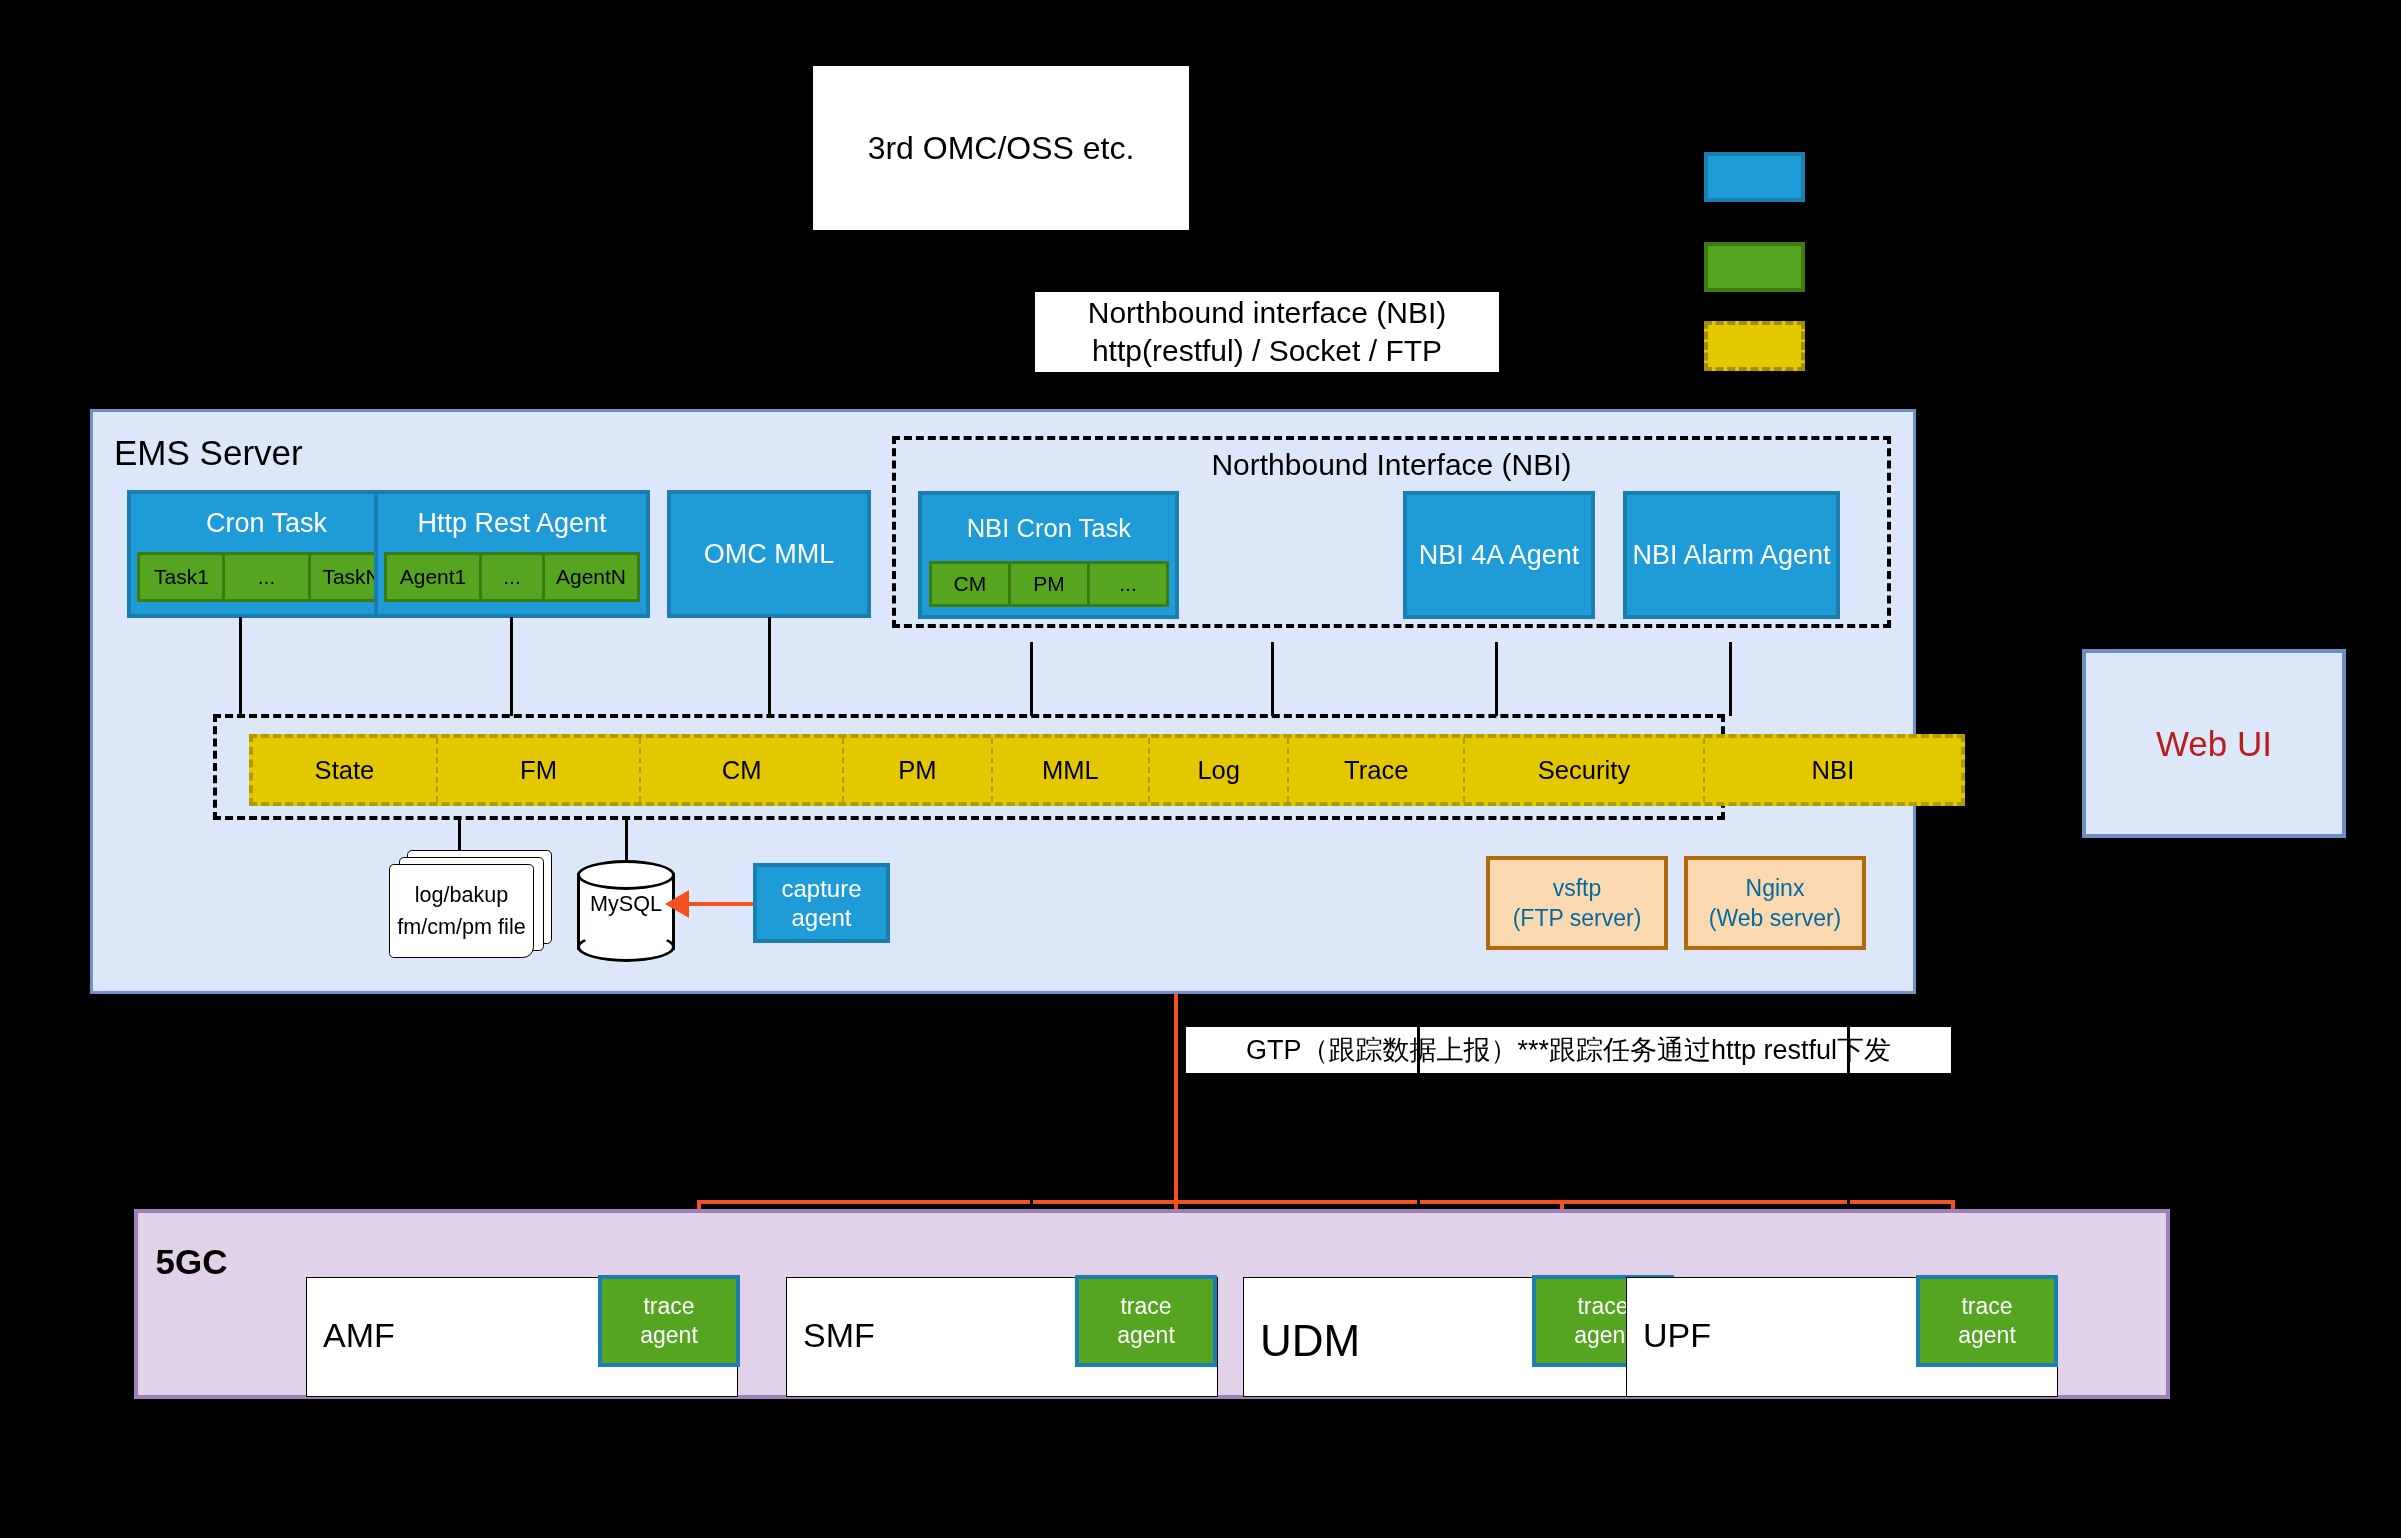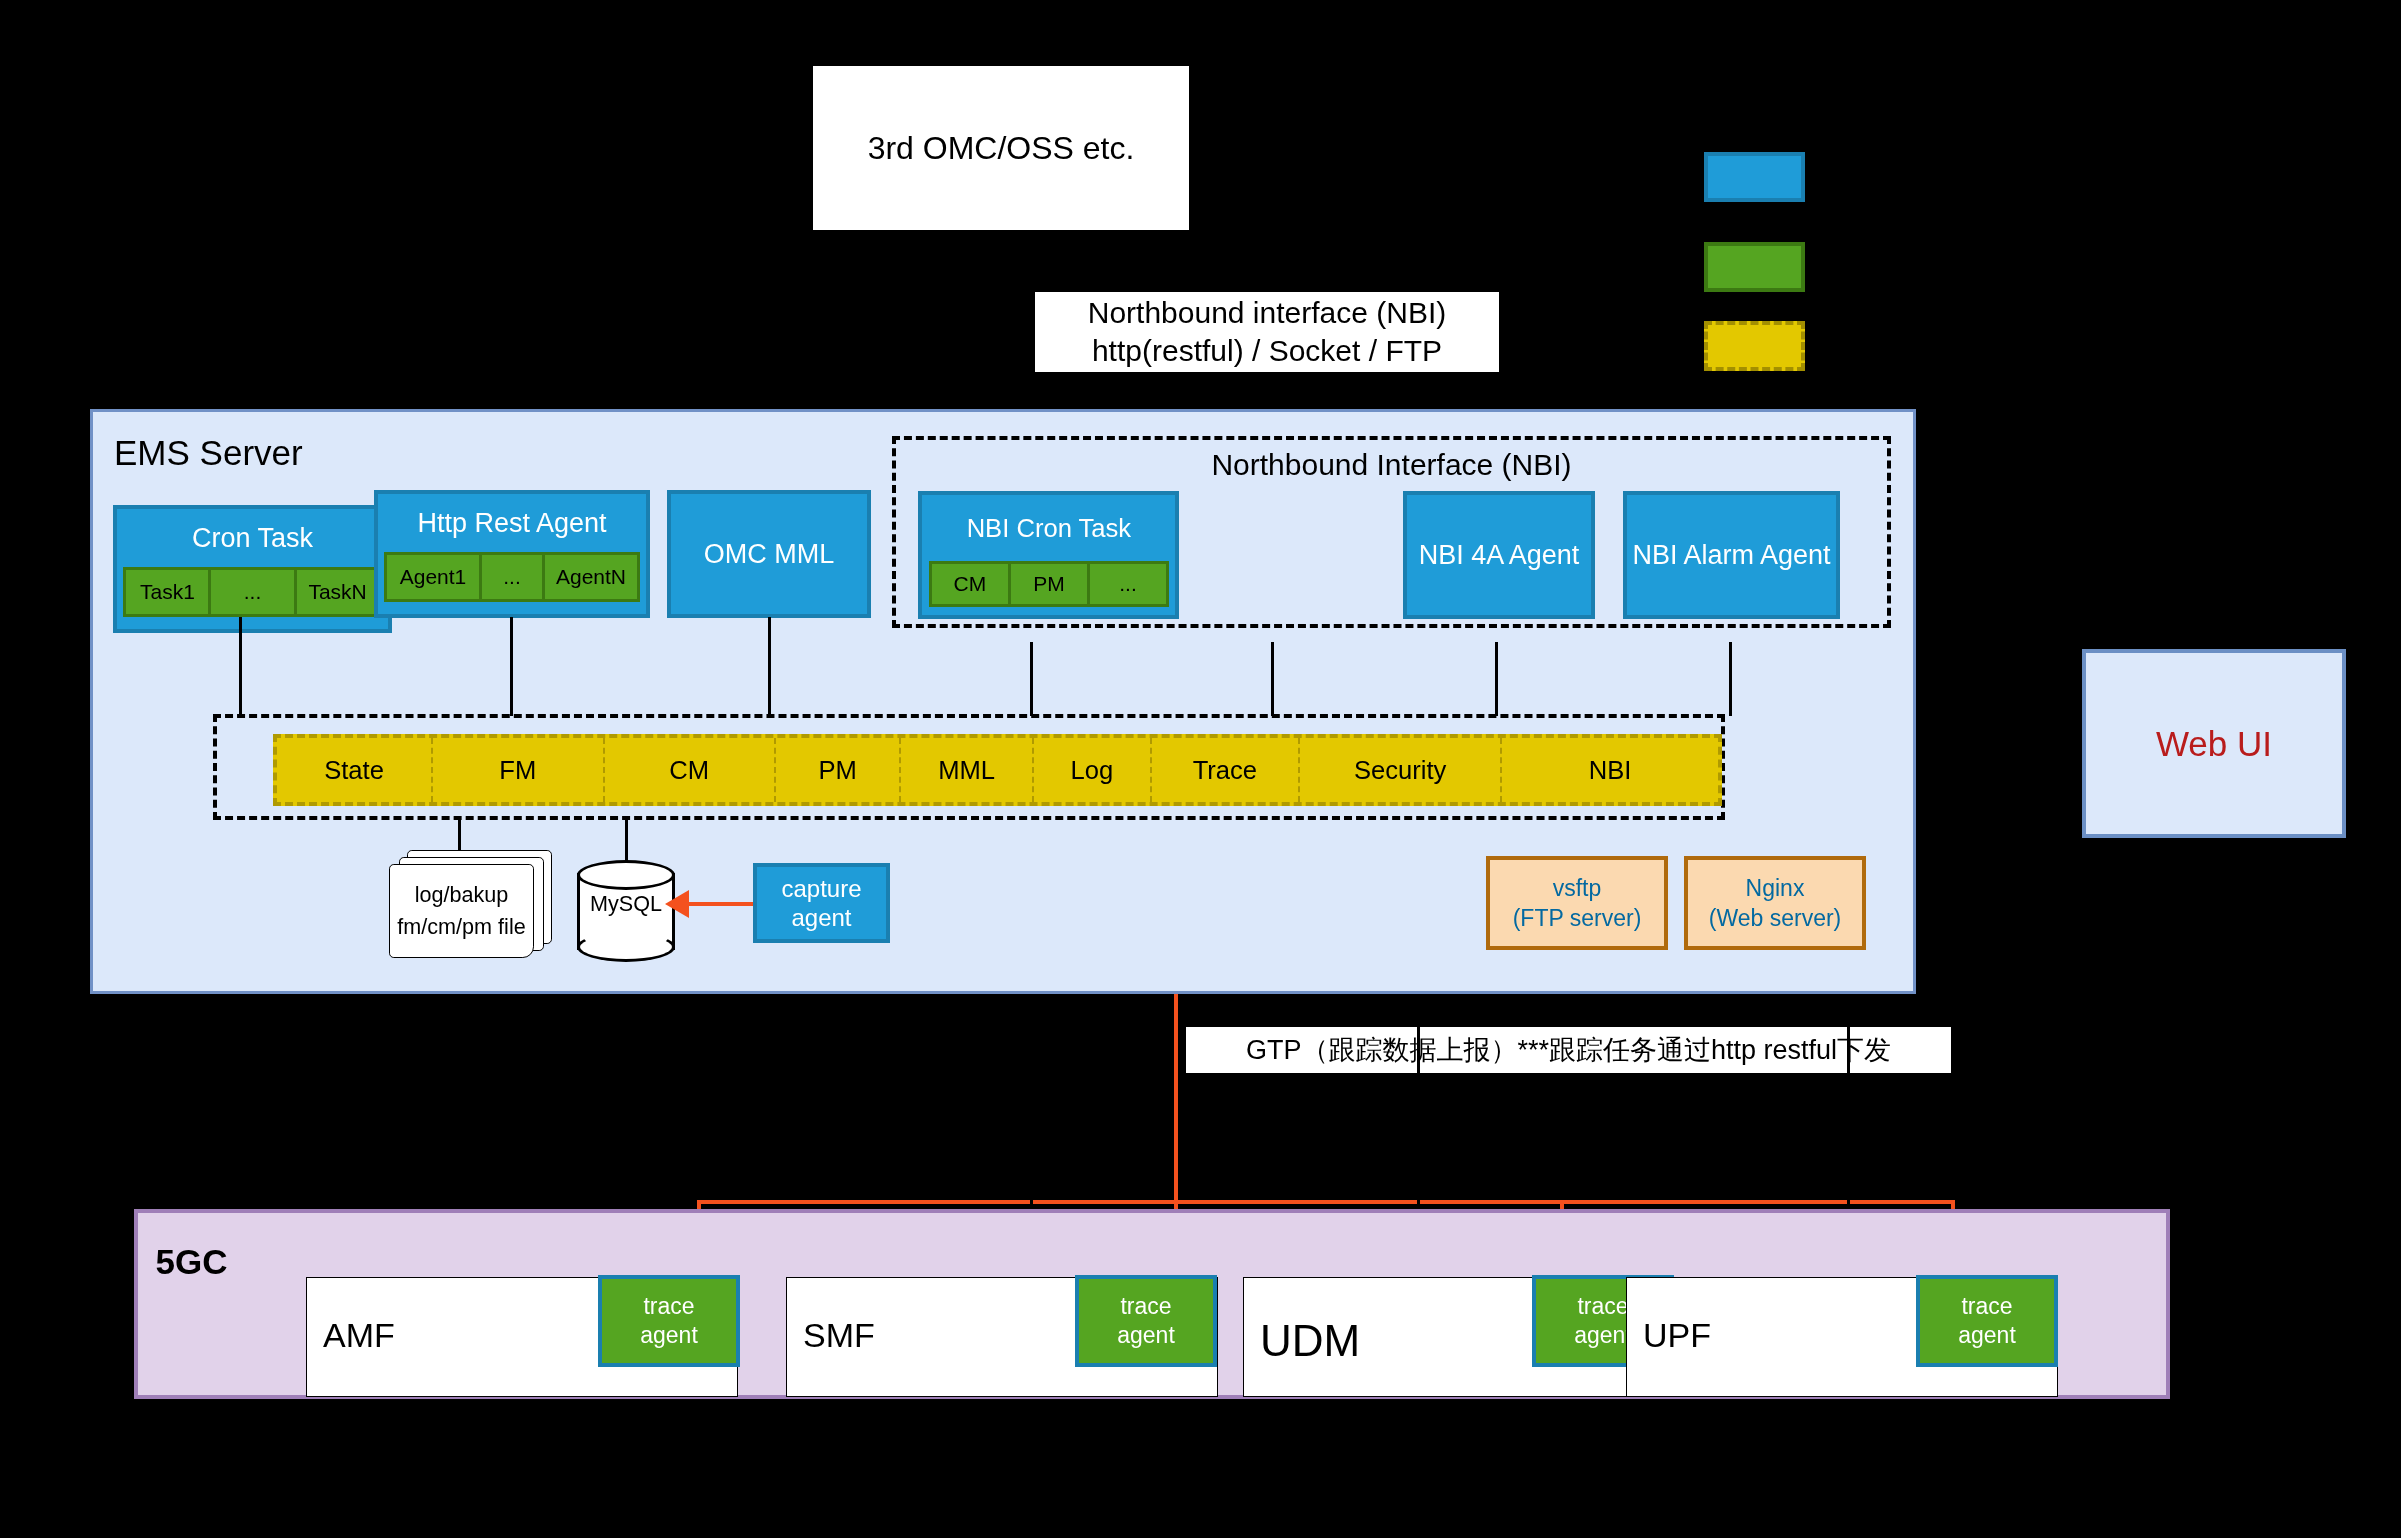--- a/index.html
+++ b/index.html
@@ -45,21 +45,21 @@
 </div>
 
 <div class="abs swatch-b" style="left:1704px;top:152px;width:101px;height:50px;"></div>
 <div class="abs swatch-g" style="left:1704px;top:242px;width:101px;height:50px;"></div>
 <div class="abs swatch-y" style="left:1704px;top:321px;width:101px;height:50px;"></div>
 
 <div class="abs panel-ems" style="left:90px;top:409px;width:1826px;height:585px;">
 
   <span class="abs" style="left:21px;top:21px;font-size:35px;color:#000;">EMS Server</span>
 
-  <div class="abs bluebox col" style="left:20px;top:78px;width:279px;height:128px;margin-top:15px;">
+  <div class="abs bluebox col" style="left:34px;top:78px;width:279px;height:128px;">
     <div class="ctr" style="height:58px;font-size:27px;">Cron Task</div>
     <div style="display:flex;margin:0 6.4px 6.4px 6.4px;height:50px;">
       <div class="greenbox ctr" style="flex:1;font-size:21px;">Task1</div>
       <div class="greenbox ctr" style="flex:1;font-size:21px;border-left:none;">...</div>
       <div class="greenbox ctr" style="flex:1;font-size:21px;border-left:none;">TaskN</div>
     </div>
   </div>
 
   <div class="abs bluebox col" style="left:281px;top:78px;width:276px;height:128px;">
     <div class="ctr" style="height:58px;font-size:27px;">Http Rest Agent</div>
@@ -98,21 +98,21 @@
 
   <div class="abs vline" style="left:146px;top:205px;height:99px;"></div>
   <div class="abs vline" style="left:417px;top:205px;height:99px;"></div>
   <div class="abs vline" style="left:675px;top:205px;height:99px;"></div>
   <div class="abs vline" style="left:937px;top:230px;height:74px;"></div>
   <div class="abs vline" style="left:1178px;top:230px;height:74px;"></div>
   <div class="abs vline" style="left:1402px;top:230px;height:74px;"></div>
   <div class="abs vline" style="left:1636px;top:230px;height:74px;"></div>
 
   <div class="abs dashbox" style="left:120px;top:302px;width:1512px;height:106px;">
-    <div class="abs yellowbar" style="left:32px;top:16px;width:1449px;height:72px;display:flex;margin-left:24px;">
+    <div class="abs yellowbar" style="left:32px;top:16px;width:1716px;height:72px;display:flex;">
       <div class="ycell" style="flex:1;font-size:25.6px;">State</div>
       <div class="ycell" style="flex:1.1;font-size:25.6px;">FM</div>
       <div class="ycell" style="flex:1.1;font-size:25.6px;">CM</div>
       <div class="ycell" style="flex:0.8;font-size:25.6px;">PM</div>
       <div class="ycell" style="flex:0.85;font-size:25.6px;">MML</div>
       <div class="ycell" style="flex:0.75;font-size:25.6px;">Log</div>
       <div class="ycell" style="flex:0.95;font-size:25.6px;">Trace</div>
       <div class="ycell" style="flex:1.3;font-size:25.6px;">Security</div>
       <div class="ycell" style="flex:1.4;font-size:25.6px;">NBI</div>
     </div>

